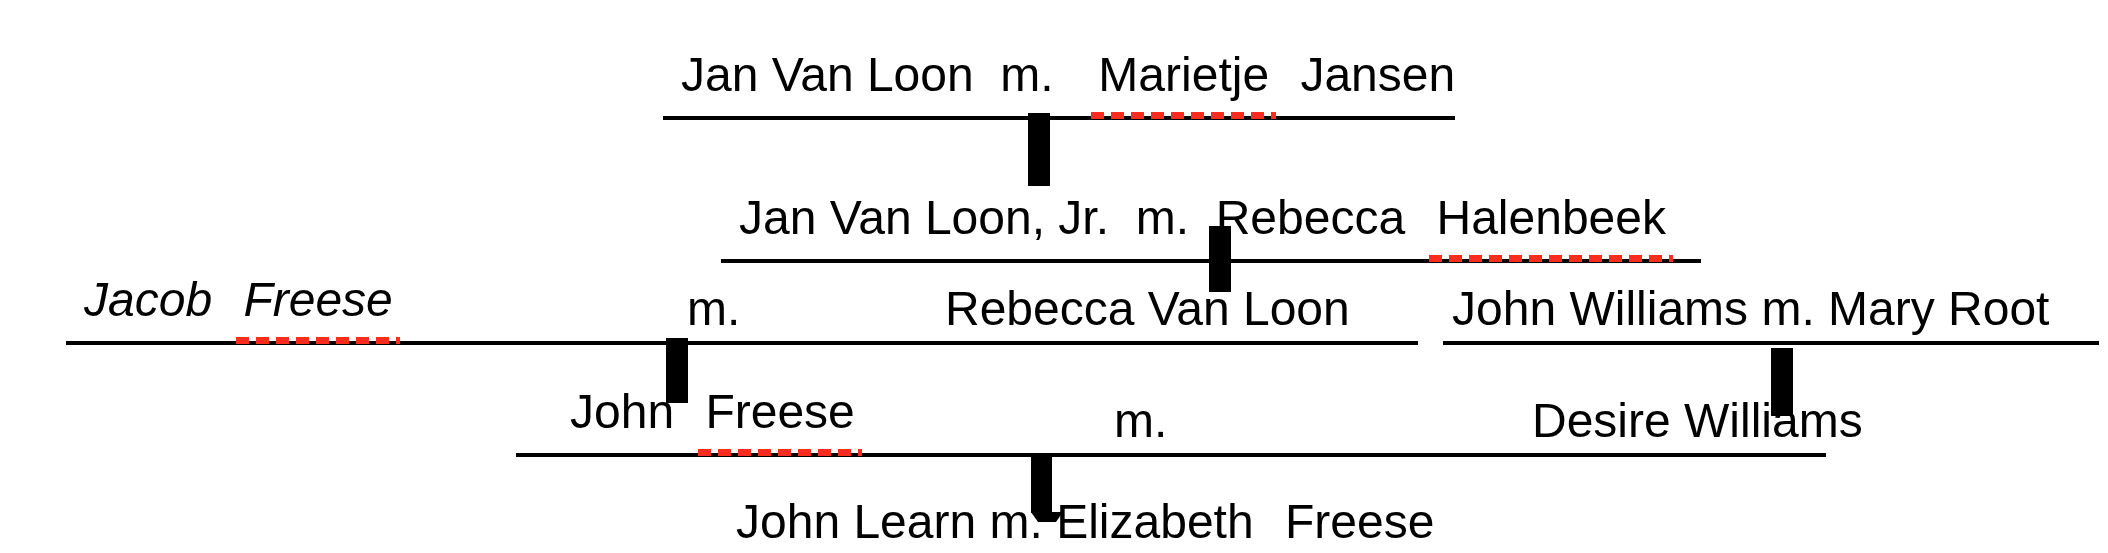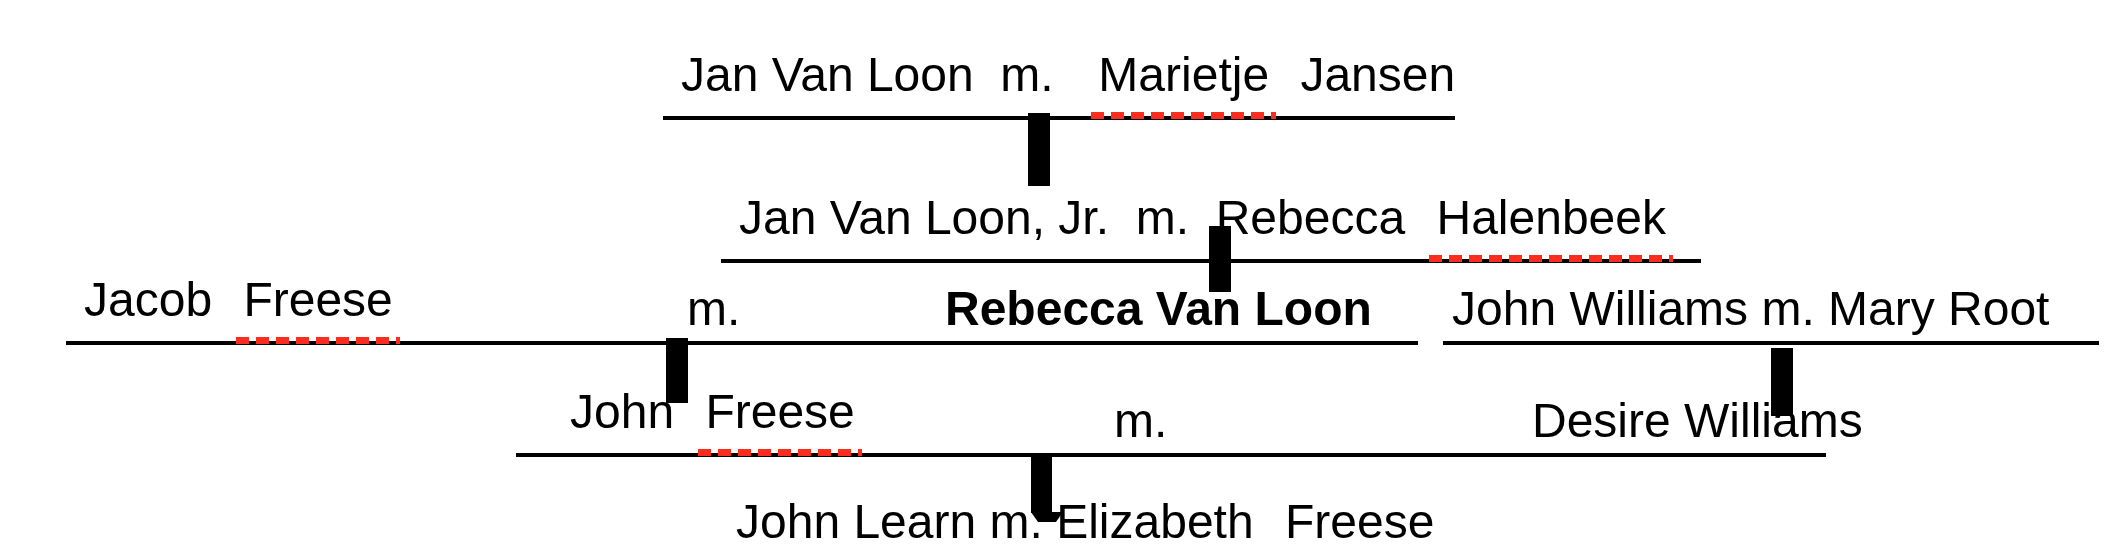--- a/index.html
+++ b/index.html
@@ -91,23 +91,23 @@
 
   <div class="vline" style="left:1010px; top:95px; height:55px;"></div>
 
   <div class="seg" style="left:703px; top:149px; width:962px;margin-top:28px;">
     <span class="t"><span>Jan Van Loon, Jr.  m.  Rebecca </span><span class="miss">Halenbeek</span><span></span></span>
   </div>
 
   <div class="vline" style="left:1191px; top:208px; height:48px;"></div>
 
   <div class="seg" style="left:48px; top:259px; width:1334px;">
-    <span class="w" style="left:0;"><span>Jacob </span><span class="miss">Freese</span></span>
+    <span class="w" style="left:0;font-style:italic;"><span>Jacob </span><span class="miss">Freese</span></span>
     <span class="w" style="left:612px;">m.</span>
-    <span class="w" style="left:870px;font-weight:bold;">Rebecca Van Loon</span>
+    <span class="w" style="left:870px;">Rebecca Van Loon</span>
   </div>
 
   <div class="seg" style="left:1425px; top:259px; width:660px;">
     <span class="t">John Williams m. Mary Root</span>
   </div>
 
   <div class="vline" style="left:648px; top:320px; height:47px;"></div>
 
   <div class="vline" style="left:1753px; top:330px; height:50px;"></div>
 

